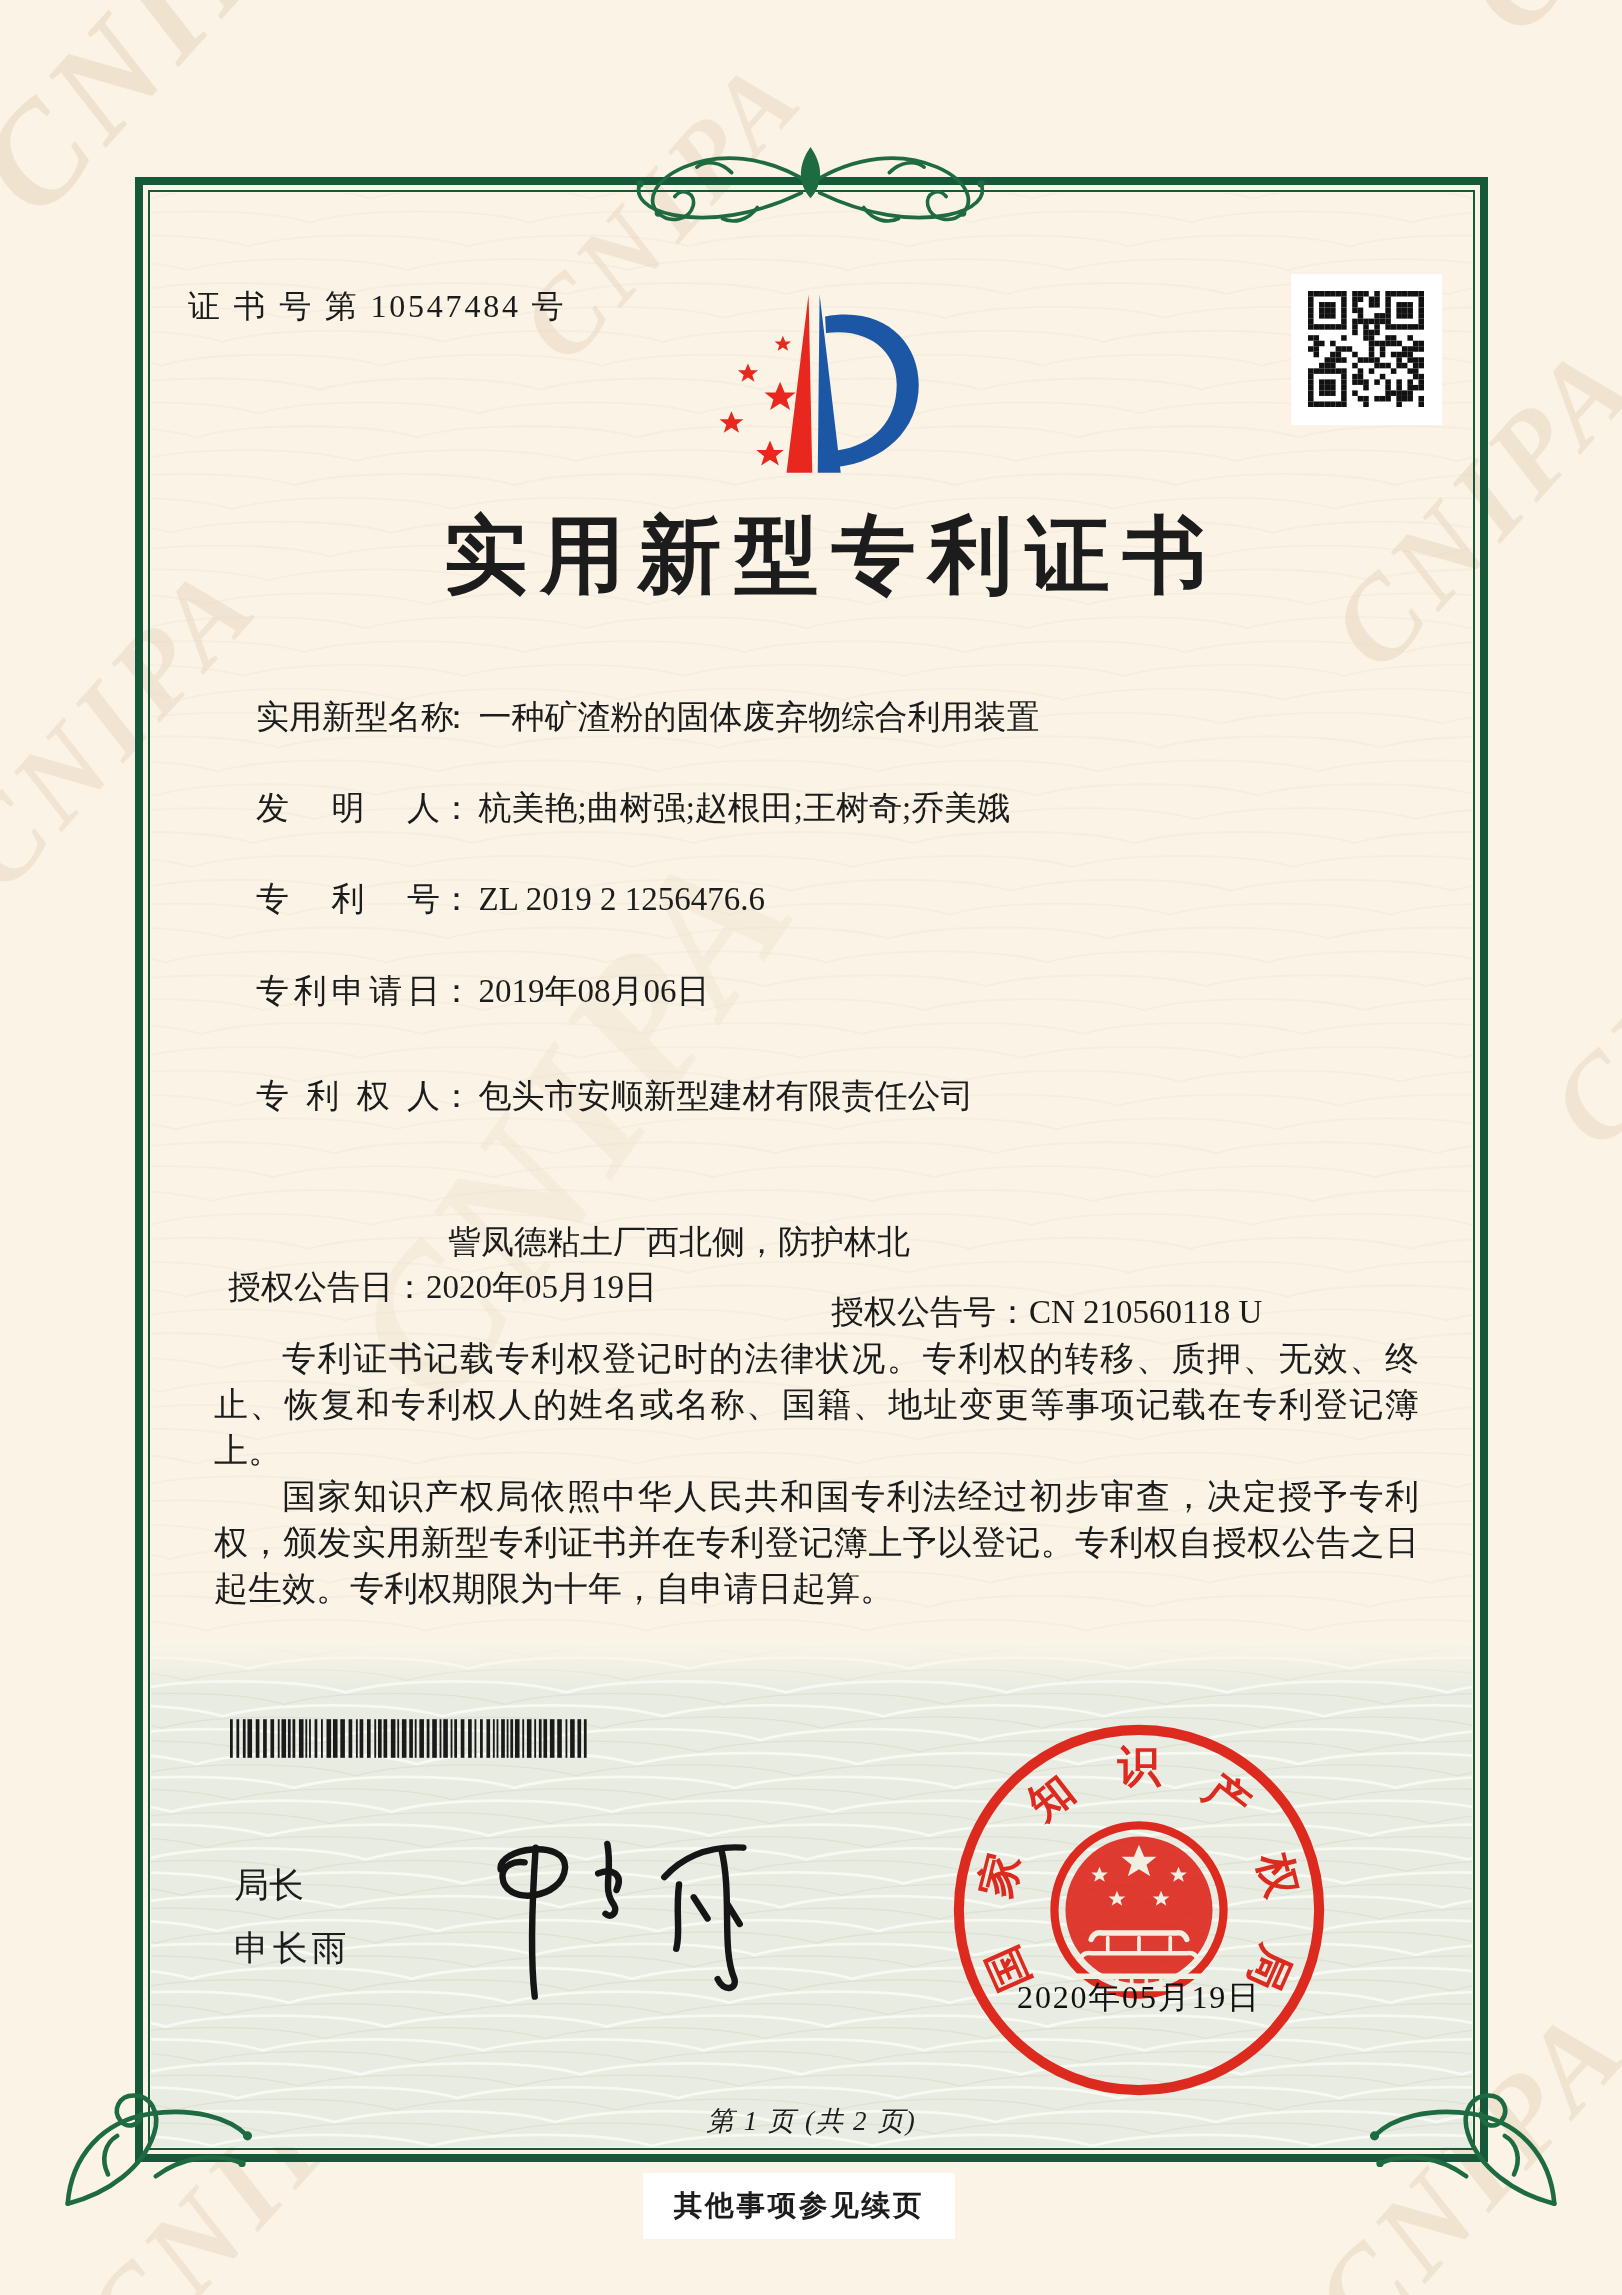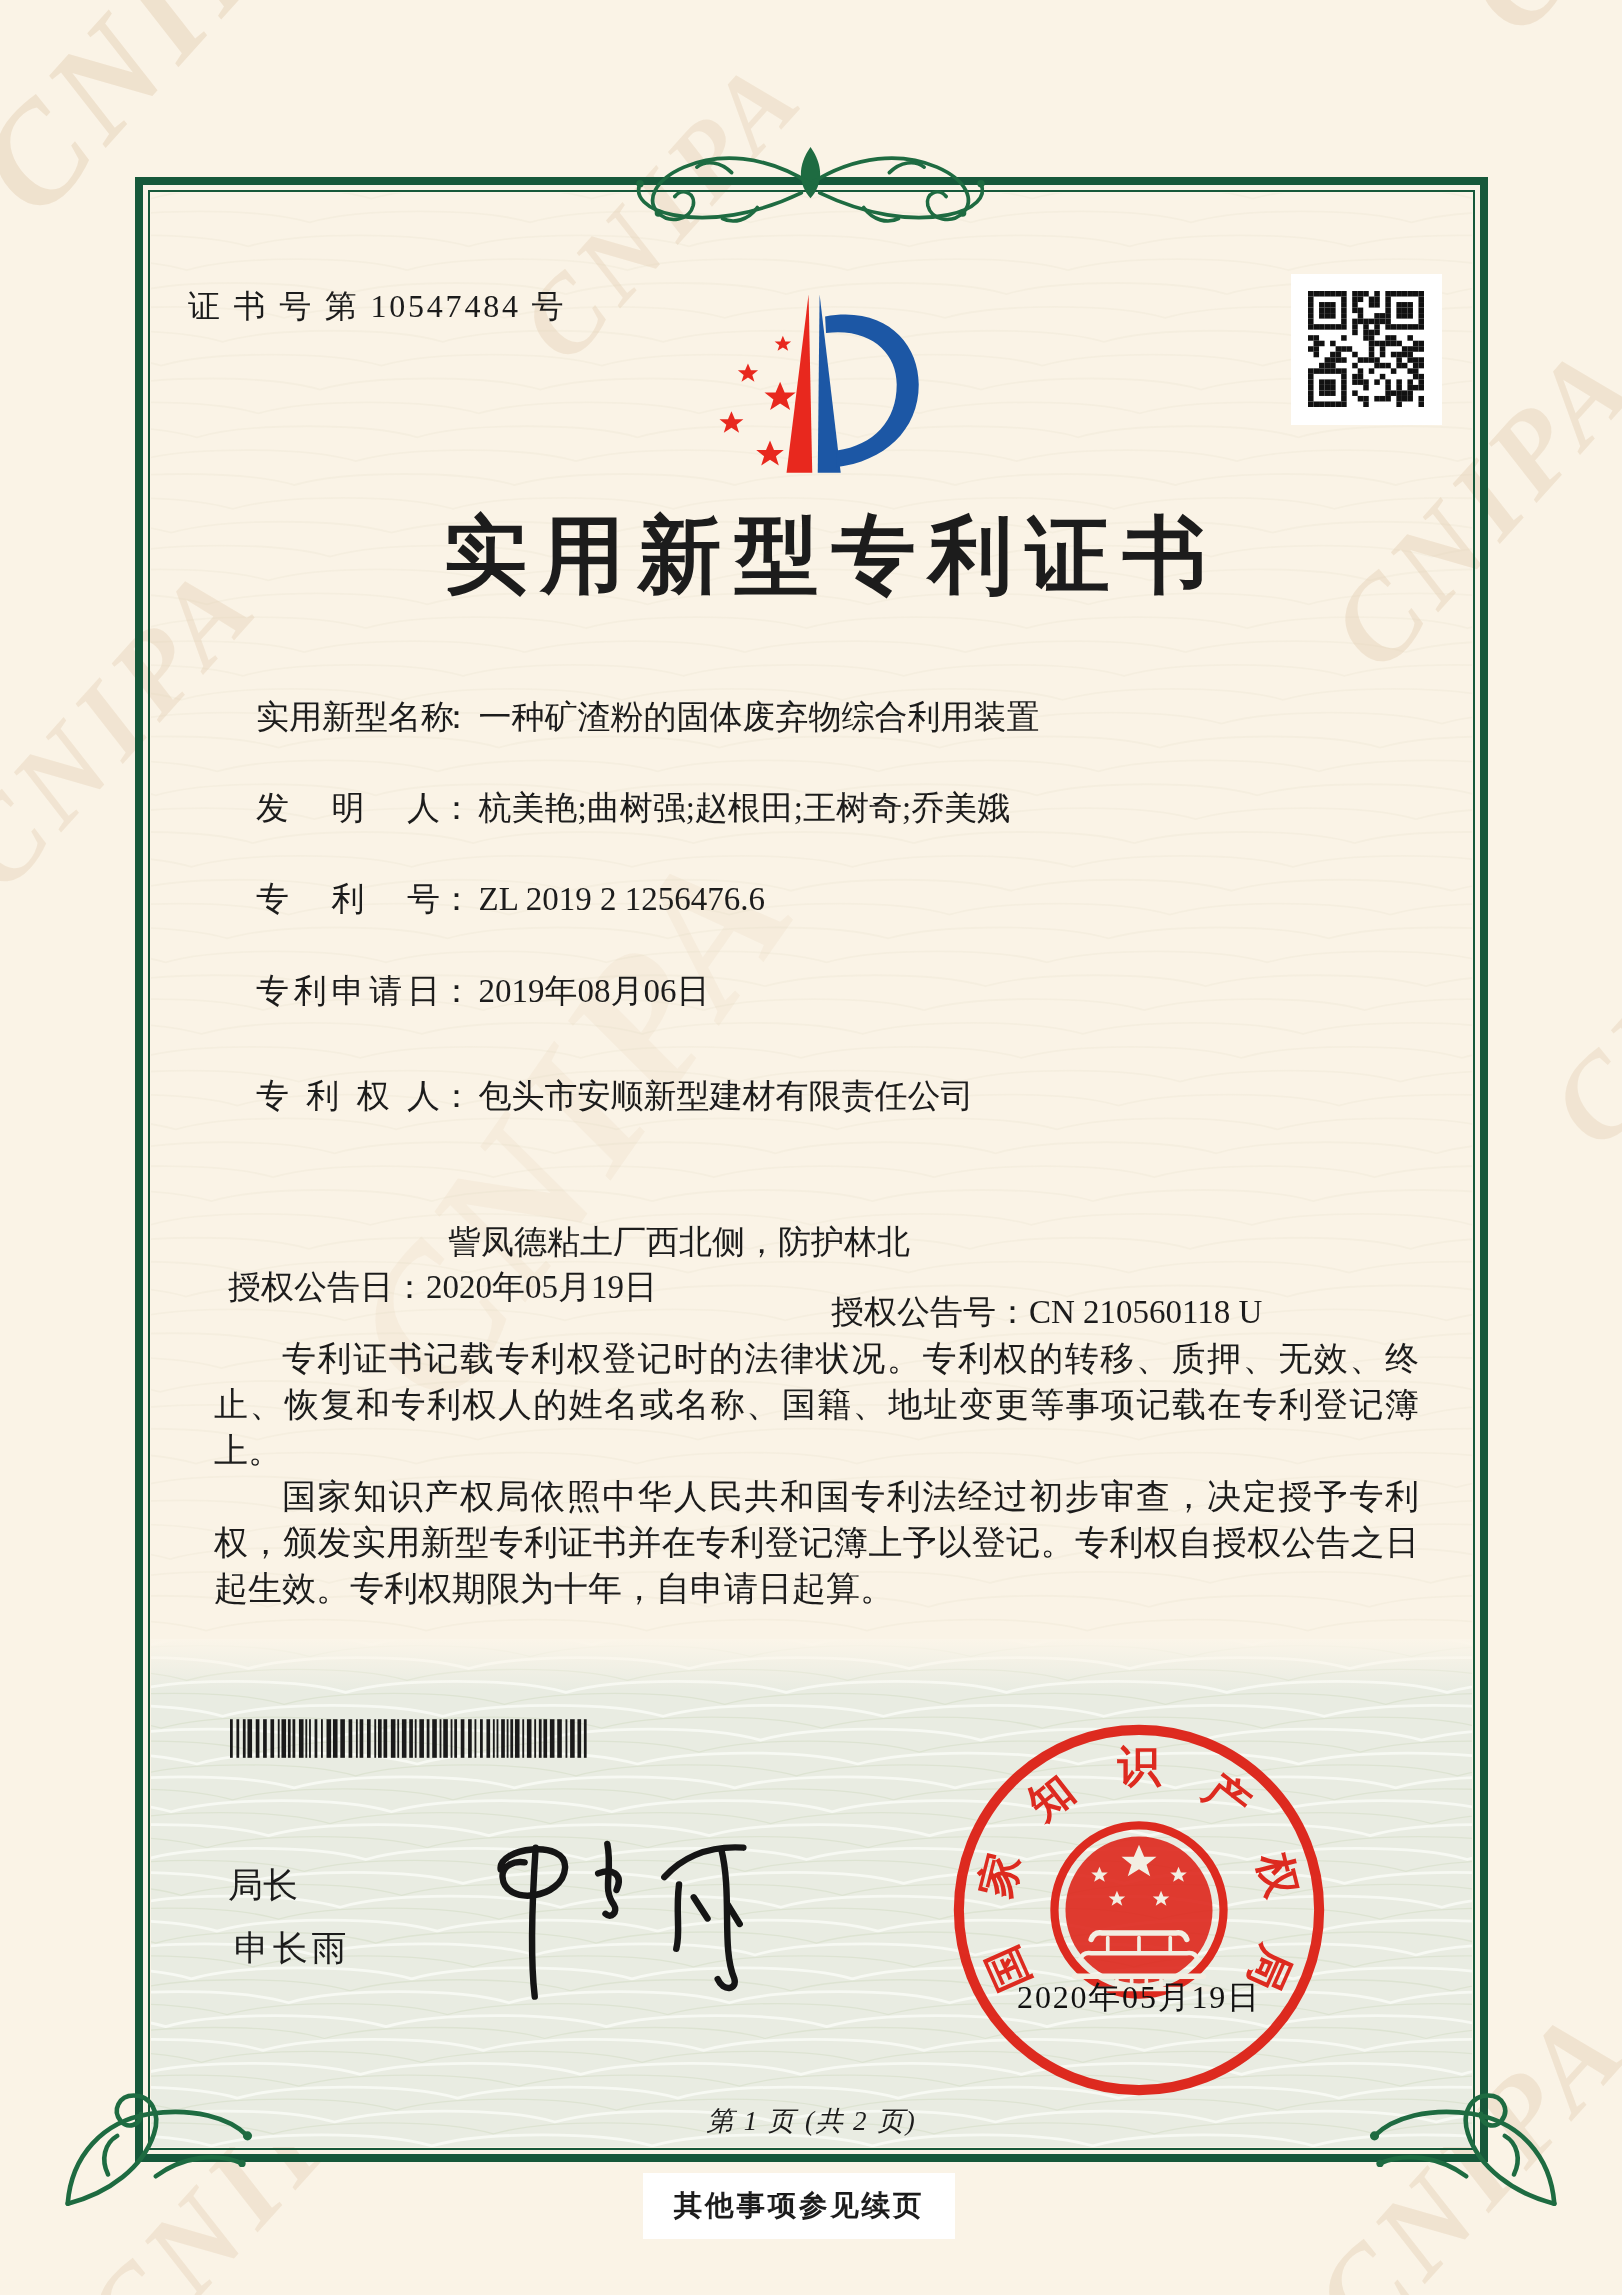--- a/index.html
+++ b/index.html
@@ -27,21 +27,21 @@
   #title{left:0;top:499px;width:100%;text-align:center;font-size:84px;font-weight:bold;letter-spacing:13px;margin-left:20px;}
   .frow{left:228px;font-size:33px;white-space:nowrap;}
   .lab{display:inline-block;width:184px;text-align:justify;text-align-last:justify;margin-left:28px;}
   .colon{display:inline-block;margin-right:5.5px;}
   .addr2{left:448px;font-size:33px;}
   #grant-row{left:228px;top:1265px;font-size:33px;width:1244px;}
   #grant-no{position:absolute;left:603px;top:8px;white-space:nowrap;margin-top:17px;}
   #body-text{left:214px;top:1336px;width:1205px;font-size:34px;line-height:46px;text-align:justify;}
   #body-text p{margin:0;text-indent:2em;}
   #barcode{left:230px;top:1719px;}
-  #signer-title{left:228px;top:1862px;font-size:35px;font-weight:500;
+  #signer-title{left:234px;top:1862px;font-size:35px;font-weight:500;
                 font-family:"Liberation Sans","DejaVu Sans",sans-serif;}
   #signer-name{left:234px;top:1925px;font-size:35px;font-weight:500;letter-spacing:3.7px;
                font-family:"Liberation Sans","DejaVu Sans",sans-serif;}
   #signature{left:418px;top:1820px;}
   #seal{left:946px;top:1717px;z-index:6;opacity:.96;}
   #seal-date{left:946px;top:1976px;width:386px;text-align:center;font-size:32px;letter-spacing:1.8px;
              color:#111;z-index:7;}
   #footer-page{left:0;top:2103px;width:1623px;text-align:center;font-size:27px;letter-spacing:1.8px;z-index:6;font-style:italic;}
   #cont-box{left:643px;top:2173px;width:312px;height:66px;background:#ffffff;z-index:6;
             display:flex;align-items:center;justify-content:center;font-weight:bold;}

